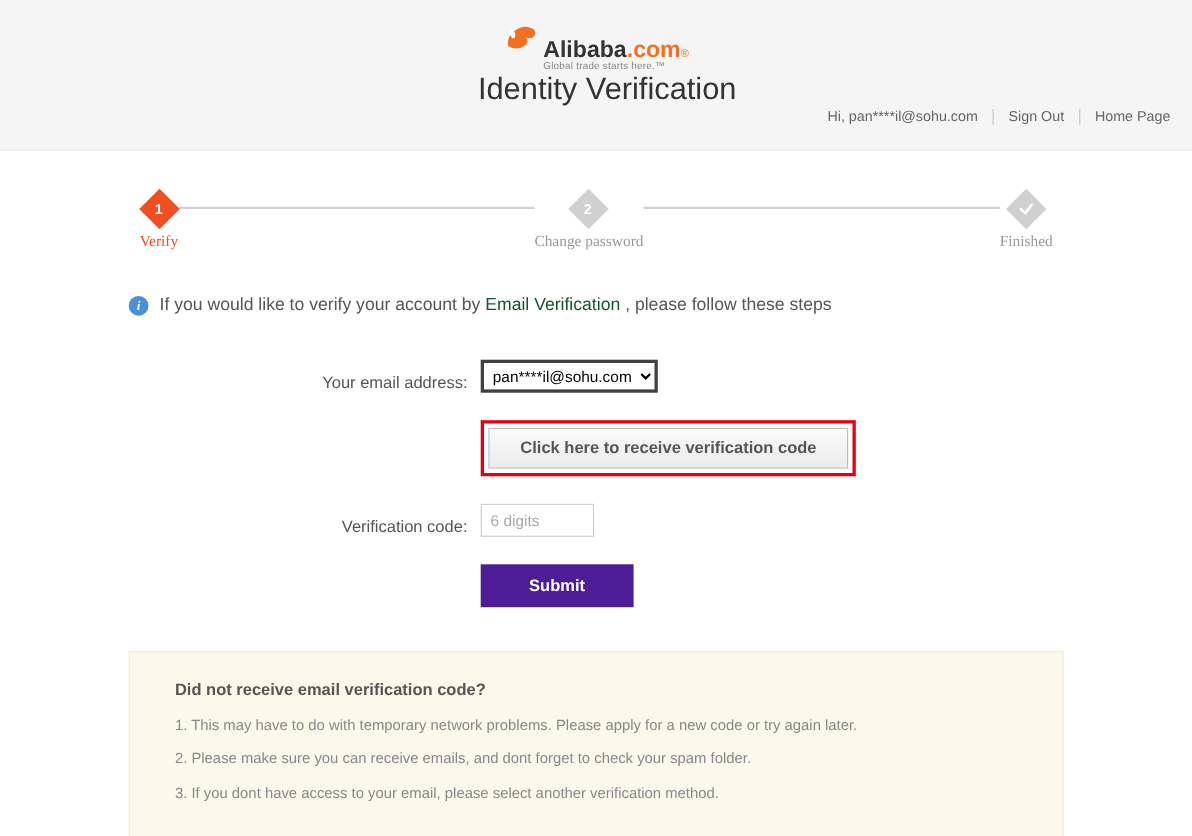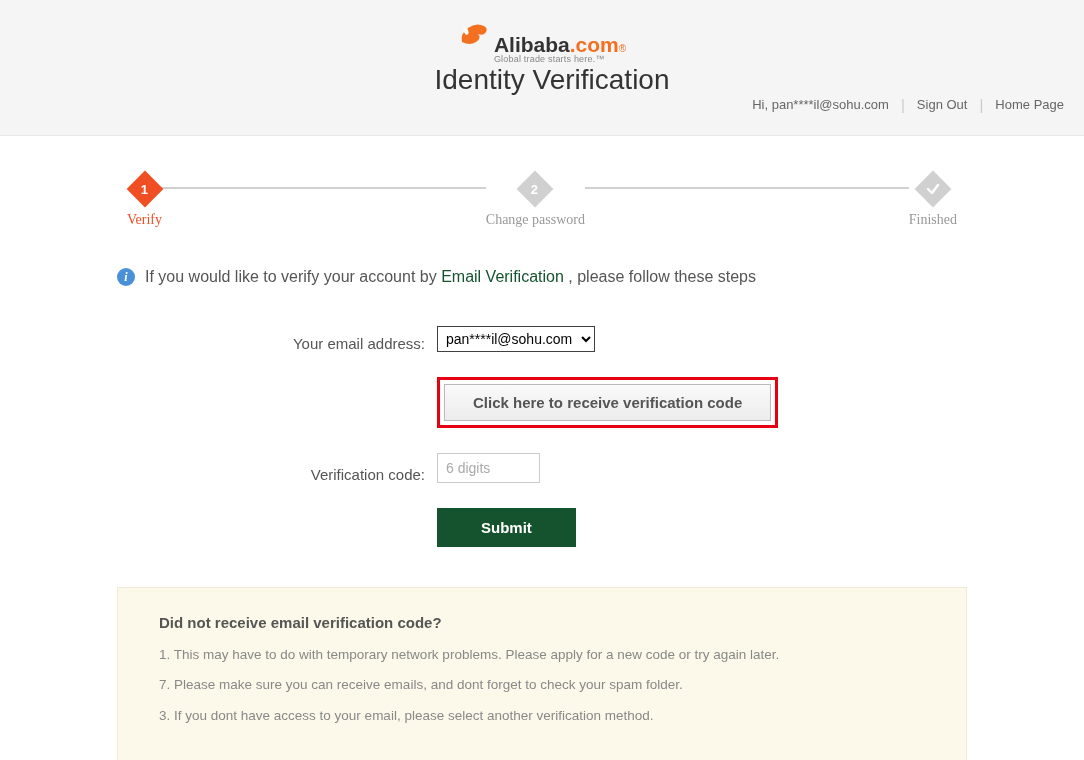--- a/index.html
+++ b/index.html
@@ -27,26 +27,26 @@
 .step-label { font-size: 14px; font-family: Liberation Serif, serif; }
 .step-active .step-label { color: #f04e23; }
 .step-inactive .step-label { color: #999; }
 .step-line { flex: 1; height: 2px; background: #d0d0d0; margin-bottom: 28px; }
 .info-row { display: flex; align-items: center; margin-bottom: 40px; font-size: 16px; color: #555; }
 .info-icon { width: 18px; height: 18px; border-radius: 50%; background: #4a90d9; color: #fff; font-size: 12px; font-style: italic; display: flex; align-items: center; justify-content: center; margin-right: 10px; font-family: Georgia, serif; font-weight: bold; }
 .info-row .highlight { color: #14532d; }
 .form-row { display: flex; align-items: flex-end; margin-bottom: 25px; }
 .form-label { width: 320px; text-align: right; padding-right: 12px; font-size: 15px; color: #555; }
 .form-control { }
-.email-select { border: 1px solid #404040; padding: 3px 4px; font-size: 14px; min-width: 158px; background: #fff; }
+.email-select { border: 3px solid #404040; padding: 3px 4px; font-size: 14px; min-width: 158px; background: #fff; }
 .receive-btn-wrap { border: 3px solid #e60012; padding: 4px; display: inline-block; }
 .receive-btn { background: linear-gradient(#fafafa,#ececec); border: 1px solid #bbb; padding: 9px 28px; font-size: 15px; font-weight: bold; color: #555; cursor: pointer; }
 .code-input { border: 1px solid #ccc; padding: 6px 8px; font-size: 14px; width: 103px; }
 .code-input::placeholder { color: #aaa; }
-.submit-btn { background: #14532d; color: #fff; border: none; padding: 11px 44px; font-size: 15px; font-weight: bold; cursor: pointer; }
+.submit-btn { background: #4c1d95; color: #fff; border: none; padding: 11px 44px; font-size: 15px; font-weight: bold; cursor: pointer; }
 .help-box { background: #fdf9ea; border: 1px solid #f0ebd8; padding: 26px 41px; margin-top: 40px; }
 .help-title { font-size: 15px; font-weight: bold; color: #555; margin-bottom: 14px; }
 .help-item { font-size: 13.5px; color: #888; margin-bottom: 10px; line-height: 1.5; }
 </style>
 </head>
 <body>
 
 <div class="header">
   <div class="logo-wrap">
     <div class="logo">
@@ -134,17 +134,17 @@
   <div class="form-row">
     <div class="form-label"></div>
     <div class="form-control">
       <button class="submit-btn">Submit</button>
     </div>
   </div>
 
   <div class="help-box">
     <div class="help-title">Did not receive email verification code?</div>
     <div class="help-item">1. This may have to do with temporary network problems. Please apply for a new code or try again later.</div>
-    <div class="help-item">7. Please make sure you can receive emails, and dont forget to check your spam folder.</div>
+    <div class="help-item">2. Please make sure you can receive emails, and dont forget to check your spam folder.</div>
     <div class="help-item">3. If you dont have access to your email, please select another verification method.</div>
   </div>
 
 </div>
 
 </body></html>

